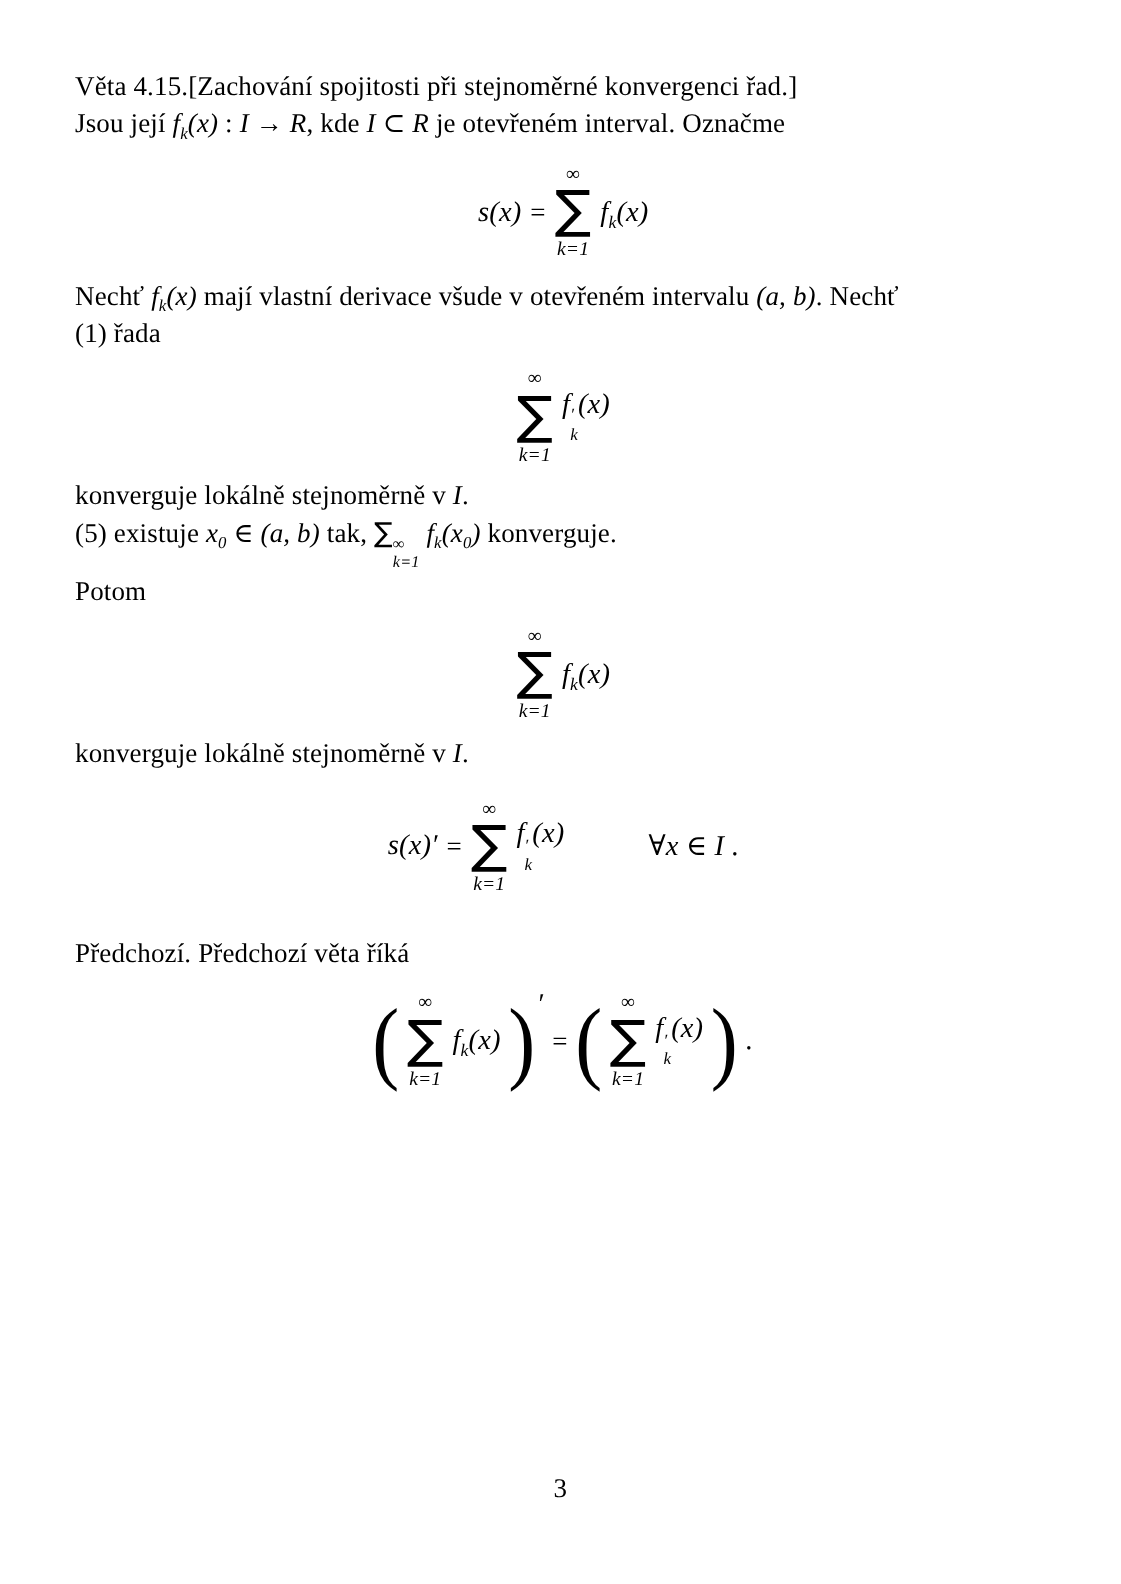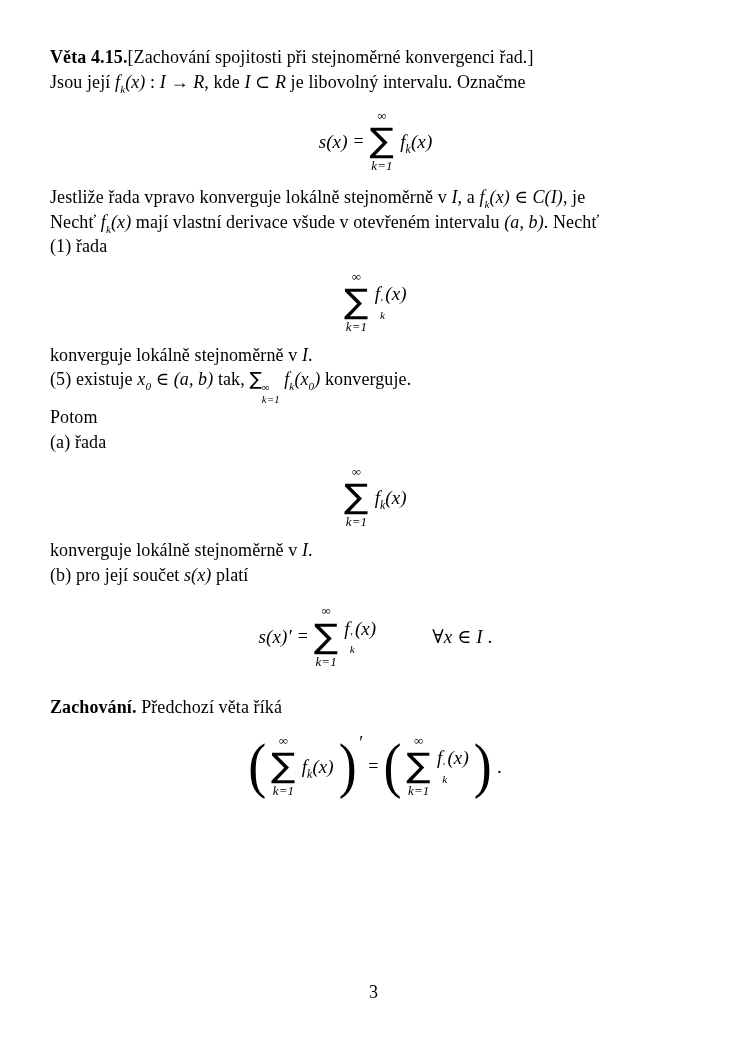--- a/index.html
+++ b/index.html
@@ -5,21 +5,21 @@
   html,body{margin:0;padding:0}
   body{
     width:747px;height:1056px;background:#ffffff;color:#000000;
     font-family:"Liberation Serif","DejaVu Serif",serif;
     font-size:18px;letter-spacing:0.1px;position:relative;overflow:hidden;
   }
   .page{position:absolute;inset:0;padding:45px 46px 0 50px;box-sizing:border-box}
   .line{margin:0;line-height:24.5px}
   .h416{margin-top:11px}
   .remark-head{margin-top:26px}
-  .r-b{font-weight:700}
+  .r-b{font-weight:400}
   .r-i{font-style:italic}
   .r-gap{display:inline-block;width:44px}
   sub.msub{font-size:0.62em;font-style:italic;line-height:0}
   .ss{display:inline-flex;flex-direction:column;align-items:flex-start;
       font-size:0.6em;line-height:1.12;vertical-align:-0.5em;font-style:italic}
   .bigsum{display:inline-flex;flex-direction:column;align-items:center;line-height:1}
   .bs-top{font-size:13px;line-height:1.1}
   .bs-sigma{font-size:36px;line-height:1;font-family:"DejaVu Sans",sans-serif;transform:scaleY(0.95)}
   .bs-bot{font-size:13px;line-height:1.15;font-style:italic}
   .formula{display:flex;justify-content:center;align-items:center;gap:6px}
@@ -34,81 +34,78 @@
         font-family:"Liberation Serif",serif;margin:0 -1px}
   .r-pt{align-self:flex-start;font-style:italic;margin:-2px 0 0 -4px;font-size:19px}
   .pagenum{position:absolute;left:0;right:0;top:982px;text-align:center;font-size:18px}
 </style>
 </head>
 <body style="background: rgb(255, 255, 255); color: rgb(0, 0, 0);">
 
 <div class="page">
 
   <p class="line"><span class="r-b">Věta 4.15.</span><span>[Zachování spojitosti při stejnoměrné konvergenci řad.]</span></p>
-  <p class="line"><span>Jsou její </span><span class="r-i">f</span><sub class="msub">k</sub><span class="r-i">(x)</span><span> : </span><span class="r-i">I</span><span> → </span><span class="r-i">R</span><span>, kde </span><span class="r-i">I</span><span> ⊂ </span><span class="r-i">R</span><span> je libovolný intervalu. Označme</span></p>
+  <p class="line"><span>Jsou její </span><span class="r-i">f</span><sub class="msub">k</sub><span class="r-i">(x)</span><span> : </span><span class="r-i">I</span><span> → </span><span class="r-i">R</span><span>, kde </span><span class="r-i">I</span><span> ⊂ </span><span class="r-i">R</span><span> je otevřeném interval. Označme</span></p>
 
   <div class="formula f1">
       <span class="r-grp"><span class="r-i">s(x)</span></span>
       <span>=</span>
       <span class="bigsum">
         <span class="bs-top">∞</span>
         <span class="bs-sigma">∑</span>
         <span class="bs-bot">k=1</span>
       </span>
       <span class="r-grp"><span class="r-i">f</span><sub class="msub">k</sub><span class="r-i">(x)</span></span>
     </div>
 
-  <p class="line"><span>Jestliže řada vpravo konverguje lokálně stejnoměrně v </span><span class="r-i">I</span><span>, a </span><span class="r-i">f</span><sub class="msub">k</sub><span class="r-i">(x)</span><span> ∈ </span><span class="r-i">C(I)</span><span>, je</span></p>
 
   <p class="line"><span>Nechť </span><span class="r-i">f</span><sub class="msub">k</sub><span class="r-i">(x)</span><span> mají vlastní derivace všude v otevřeném intervalu </span><span class="r-i">(a, b)</span><span>. Nechť</span></p>
   <p class="line"><span>(1) řada</span></p>
 
   <div class="formula f2">
       <span class="bigsum">
         <span class="bs-top">∞</span>
         <span class="bs-sigma">∑</span>
         <span class="bs-bot">k=1</span>
       </span>
       <span class="r-grp"><span class="r-i">f</span><span class="ss"><span class="ss-a">′</span><span class="ss-b">k</span></span><span class="r-i">(x)</span></span>
     </div>
 
   <p class="line"><span>konverguje lokálně stejnoměrně v </span><span class="r-i">I</span><span>.</span></p>
   <p class="line"><span>(5) existuje </span><span class="r-i">x</span><sub class="msub">0</sub><span> ∈ </span><span class="r-i">(a, b)</span><span> tak, </span><span class="r-sum-inline">∑</span><span class="ss">
         <span class="ss-a">∞</span>
         <span class="ss-b">k=1</span>
       </span><span> </span><span class="r-i">f</span><sub class="msub">k</sub><span class="r-i">(x</span><sub class="msub">0</sub><span class="r-i">)</span><span> konverguje.</span></p>
   <p class="line"><span>Potom</span></p>
-  <p class="line"><span>(a) řada</span></p>
 
   <div class="formula f3">
       <span class="bigsum">
         <span class="bs-top">∞</span>
         <span class="bs-sigma">∑</span>
         <span class="bs-bot">k=1</span>
       </span>
       <span class="r-grp"><span class="r-i">f</span><sub class="msub">k</sub><span class="r-i">(x)</span></span>
     </div>
 
   <p class="line"><span>konverguje lokálně stejnoměrně v </span><span class="r-i">I</span><span>.</span></p>
-  <p class="line"><span>(b) pro její součet </span><span class="r-i">s(x)</span><span> platí</span></p>
 
   <div class="formula f4">
       <span class="r-grp"><span class="r-i">s(x)′</span></span>
       <span>=</span>
       <span class="bigsum">
         <span class="bs-top">∞</span>
         <span class="bs-sigma">∑</span>
         <span class="bs-bot">k=1</span>
       </span>
       <span class="r-grp"><span class="r-i">f</span><span class="ss"><span class="ss-a">′</span><span class="ss-b">k</span></span><span class="r-i">(x)</span></span>
       <span class="r-gap"></span>
       <span class="r-grp"><span>∀</span><span class="r-i">x</span><span> ∈ </span><span class="r-i">I</span><span> .</span></span>
     </div>
 
-  <p class="line remark-head"><span class="r-b">Zachování.</span><span> Předchozí věta říká</span></p>
+  <p class="line remark-head"><span class="r-b">Předchozí.</span><span> Předchozí věta říká</span></p>
 
   <div class="formula f5">
       <span class="r-bp">(</span>
       <span class="bigsum">
         <span class="bs-top">∞</span>
         <span class="bs-sigma">∑</span>
         <span class="bs-bot">k=1</span>
       </span>
       <span class="r-grp"><span class="r-i">f</span><sub class="msub">k</sub><span class="r-i">(x)</span></span>
       <span class="r-bp">)</span>

